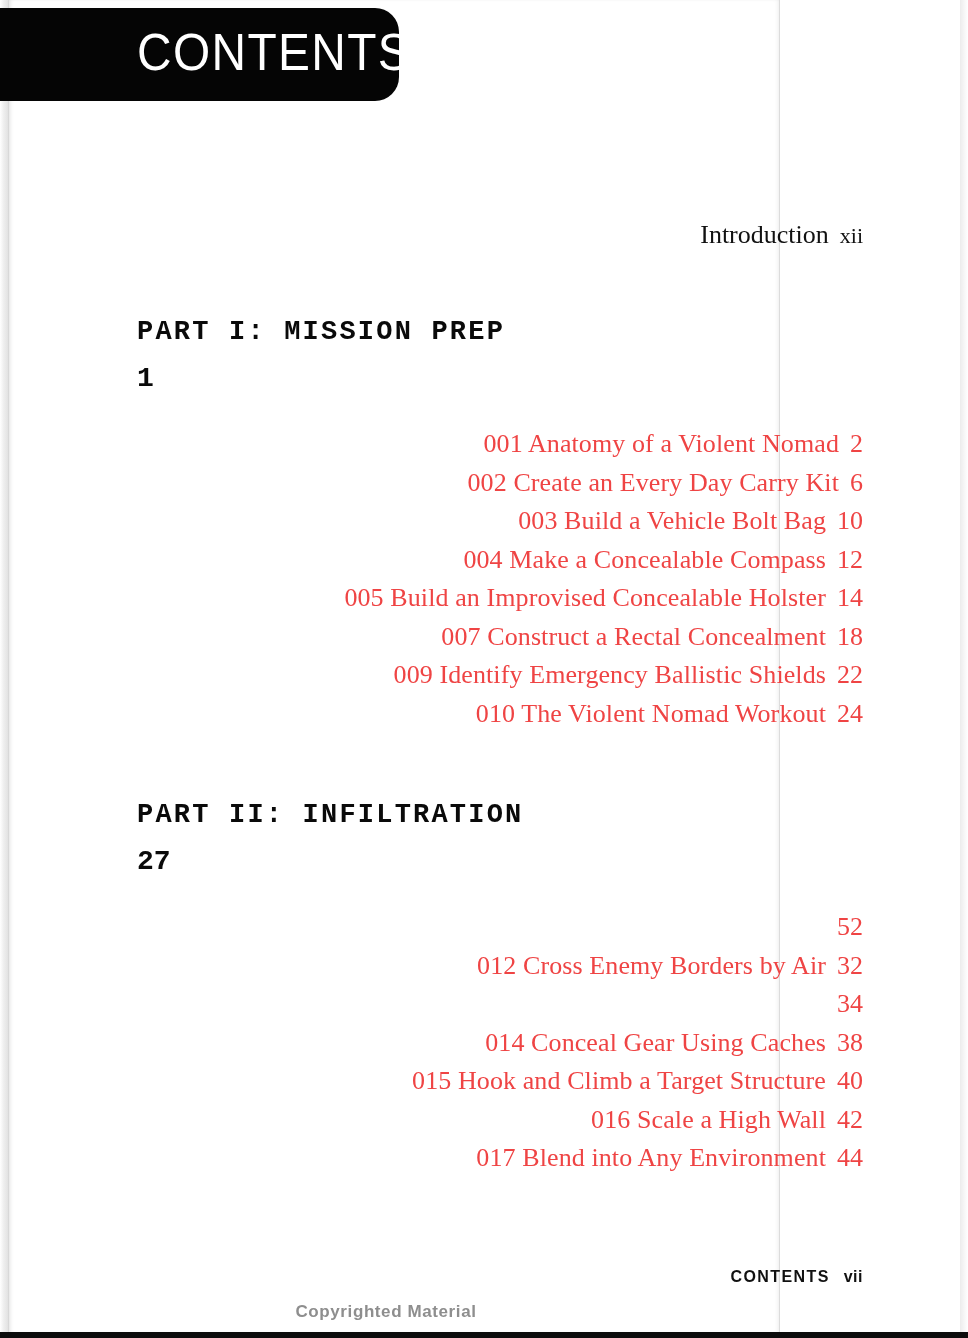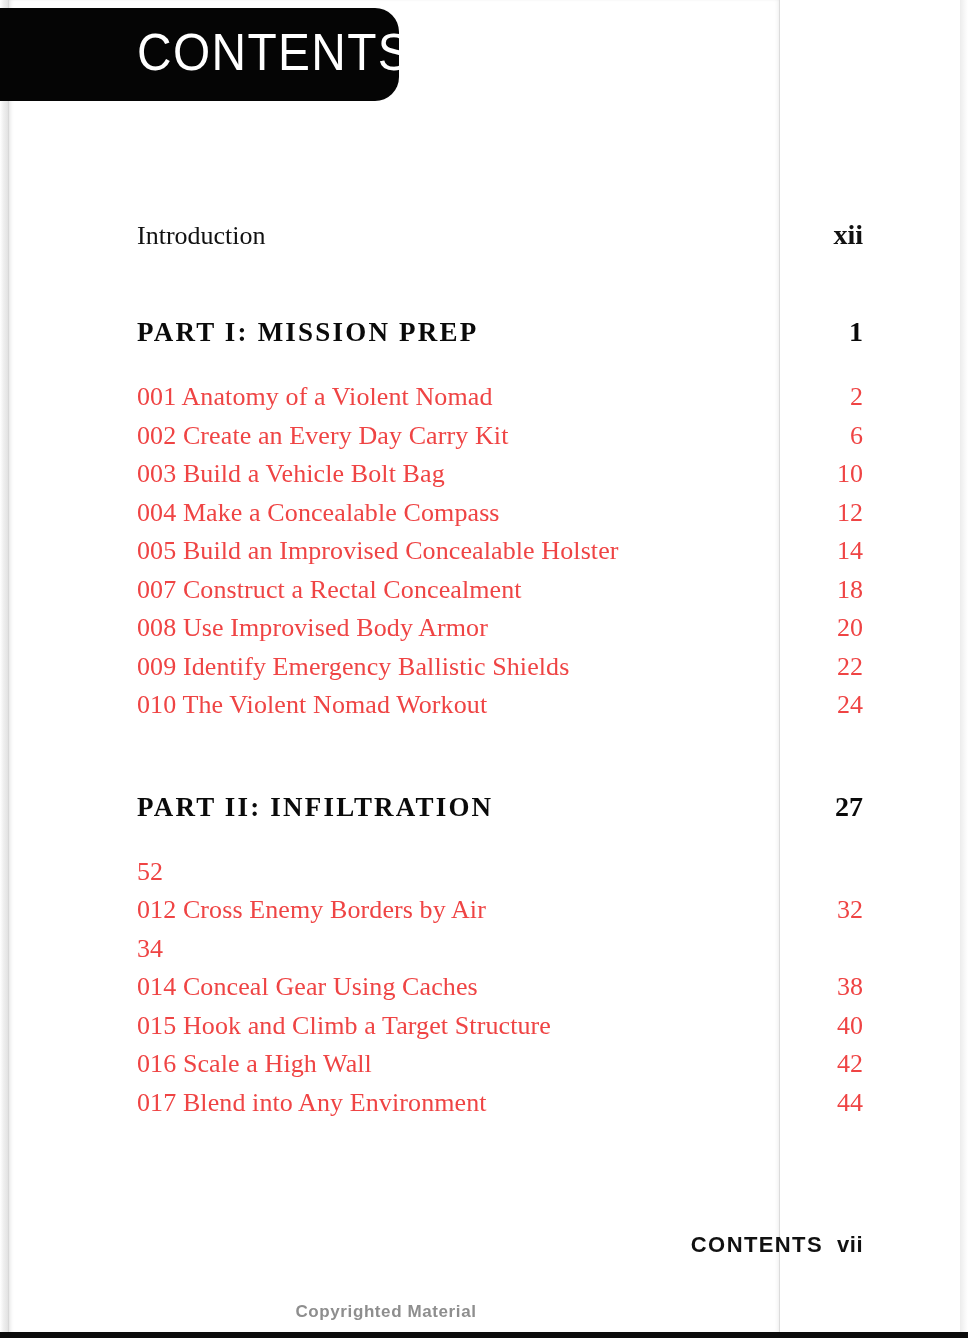--- a/index.html
+++ b/index.html
@@ -79,45 +79,46 @@
   .toc {
     position: absolute;
     left: 128px;
     top: 215px;
     width: 726px;
   }
 
   .row {
     display: flex;
     align-items: baseline;
-    justify-content: space-between;
+    justify-content: flex-end;
     white-space: nowrap;
     gap: 11px;
   }
 
   
   .row-intro {
     font-size: 26px;
     line-height: 40px;
     color: #111;
     margin-bottom: 0;
   }
   .row-intro .num {
-    font-weight: bold;
-    font-size: 28px;
+    font-weight: normal;
+    font-size: 22px;
   }
 
   
   .row-part {
-    font-family: Liberation Serif, serif;
+    font-family: Liberation Mono, monospace;
     font-weight: bold;
     font-size: 27px;
     letter-spacing: 2.2px;
     line-height: 36px;
     color: #0a0a0a;
+    flex-direction: column;
   }
   .row-part .num {
     letter-spacing: 0;
     font-size: 28px;
   }
 
   
   .row-entry {
     font-size: 26px;
     line-height: 38.5px;
@@ -132,26 +133,26 @@
 
   .gap-intro-part { height: 58px; }
   .gap-part-items { height: 28px; }
   .gap-block      { height: 64px; }
   .gap-part2-items{ height: 28px; }
 
   
   .footer {
     position: absolute;
     left: 128px;
-    top: 1232px;
+    top: 1268px;
     width: 726px;
     text-align: right;
     font-family: "Liberation Sans Narrow", "Liberation Sans", sans-serif;
     font-weight: bold;
-    font-size: 22px;
+    font-size: 16px;
     color: #111;
     letter-spacing: 1.4px;
     white-space: nowrap;
   }
   .footer .folio {
     margin-left: 14px;
     letter-spacing: 0.5px;
   }
 
   
@@ -223,24 +224,20 @@
     </div>
     <div class="row row-entry">
       <span class="label">005 Build an Improvised Concealable Holster</span>
       <span class="num">14</span>
     </div>
     <div class="row row-entry">
       <span class="label">007 Construct a Rectal Concealment</span>
       <span class="num">18</span>
     </div>
     <div class="row row-entry">
-      <span class="label">008 Use Improvised Body Armor</span>
-      <span class="num">20</span>
-    </div>
-    <div class="row row-entry">
       <span class="label">009 Identify Emergency Ballistic Shields</span>
       <span class="num">22</span>
     </div>
     <div class="row row-entry">
       <span class="label">010 The Violent Nomad Workout</span>
       <span class="num">24</span>
     </div>
 
     <div class="gap-block"></div>
 

